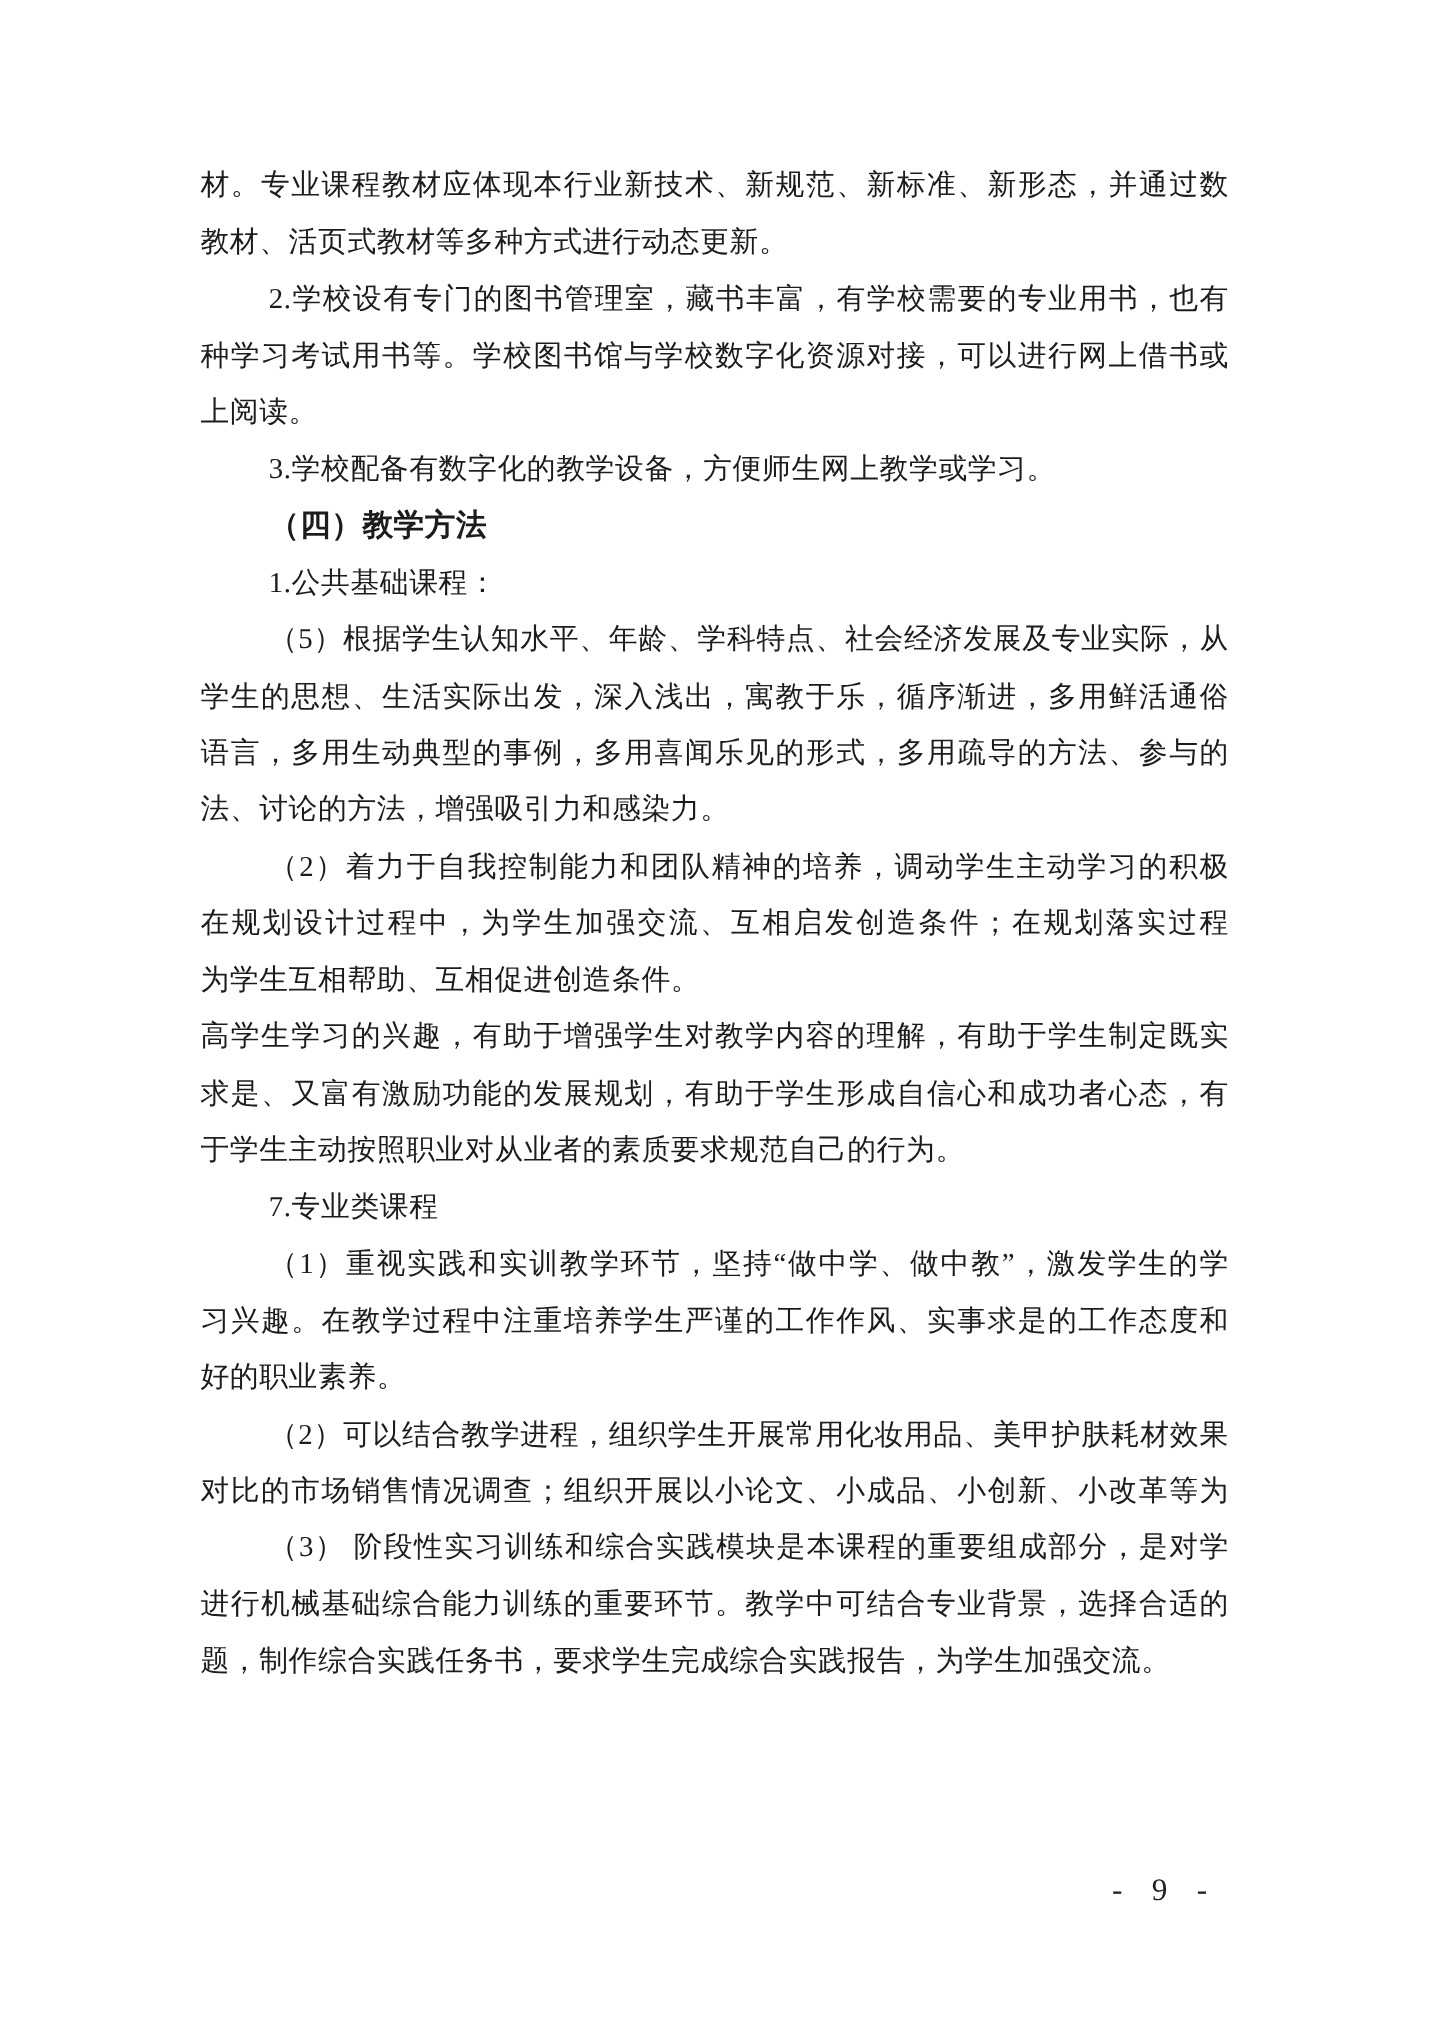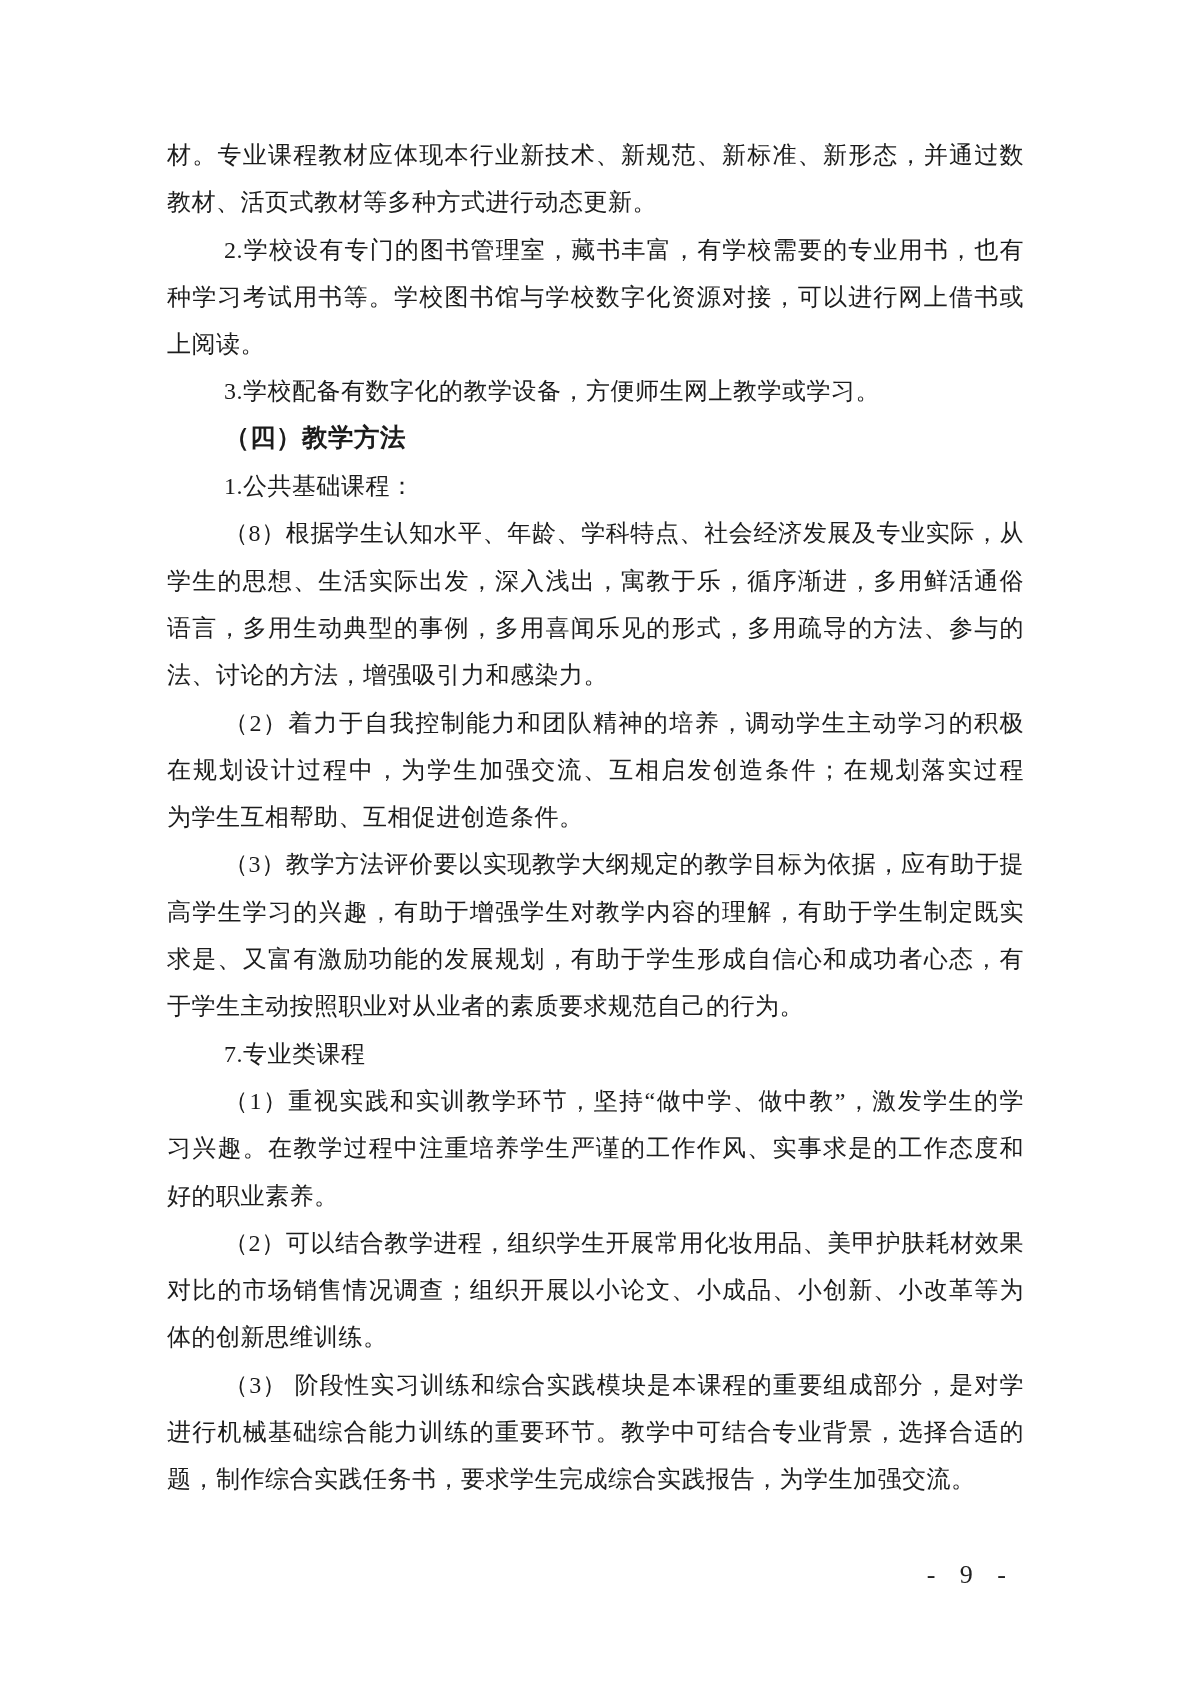--- a/index.html
+++ b/index.html
@@ -63,36 +63,34 @@
 <div class="page">
   <main class="text-block">
     <p class="ln fill">材。专业课程教材应体现本行业新技术、新规范、新标准、新形态，并通过数字</p>
     <p class="ln">教材、活页式教材等多种方式进行动态更新。</p>
     <p class="ln indent fill">2.学校设有专门的图书管理室，藏书丰富，有学校需要的专业用书，也有各</p>
     <p class="ln fill">种学习考试用书等。学校图书馆与学校数字化资源对接，可以进行网上借书或网</p>
     <p class="ln">上阅读。</p>
     <p class="ln indent">3.学校配备有数字化的教学设备，方便师生网上教学或学习。</p>
     <p class="ln indent heading">（四）教学方法</p>
     <p class="ln indent">1.公共基础课程：</p>
-    <p class="ln indent fill">（8）根据学生认知水平、年龄、学科特点、社会经济发展及专业实际，从</p>
+    <p class="ln indent fill">（5）根据学生认知水平、年龄、学科特点、社会经济发展及专业实际，从</p>
     <p class="ln fill">学生的思想、生活实际出发，深入浅出，寓教于乐，循序渐进，多用鲜活通俗的</p>
     <p class="ln fill">语言，多用生动典型的事例，多用喜闻乐见的形式，多用疏导的方法、参与的方</p>
     <p class="ln">法、讨论的方法，增强吸引力和感染力。</p>
     <p class="ln indent fill">（2）着力于自我控制能力和团队精神的培养，调动学生主动学习的积极性。</p>
     <p class="ln fill">在规划设计过程中，为学生加强交流、互相启发创造条件；在规划落实过程中，</p>
     <p class="ln">为学生互相帮助、互相促进创造条件。</p>
-    <p class="ln indent fill">（3）教学方法评价要以实现教学大纲规定的教学目标为依据，应有助于提</p>
     <p class="ln fill">高学生学习的兴趣，有助于增强学生对教学内容的理解，有助于学生制定既实事</p>
     <p class="ln fill">求是、又富有激励功能的发展规划，有助于学生形成自信心和成功者心态，有助</p>
     <p class="ln">于学生主动按照职业对从业者的素质要求规范自己的行为。</p>
     <p class="ln indent">7.专业类课程</p>
     <p class="ln indent fill">（1）重视实践和实训教学环节，坚持“做中学、做中教”，激发学生的学</p>
     <p class="ln fill">习兴趣。在教学过程中注重培养学生严谨的工作作风、实事求是的工作态度和良</p>
     <p class="ln">好的职业素养。</p>
     <p class="ln indent fill">（2）可以结合教学进程，组织学生开展常用化妆用品、美甲护肤耗材效果</p>
     <p class="ln fill">对比的市场销售情况调查；组织开展以小论文、小成品、小创新、小改革等为载</p>
-    <p class="ln">体的创新思维训练。</p>
     <p class="ln indent fill">（3） 阶段性实习训练和综合实践模块是本课程的重要组成部分，是对学生</p>
     <p class="ln fill">进行机械基础综合能力训练的重要环节。教学中可结合专业背景，选择合适的课</p>
     <p class="ln">题，制作综合实践任务书，要求学生完成综合实践报告，为学生加强交流。</p>
   </main>
   <footer class="pagenum">- 9 -</footer>
 </div>
 
 </body></html>

